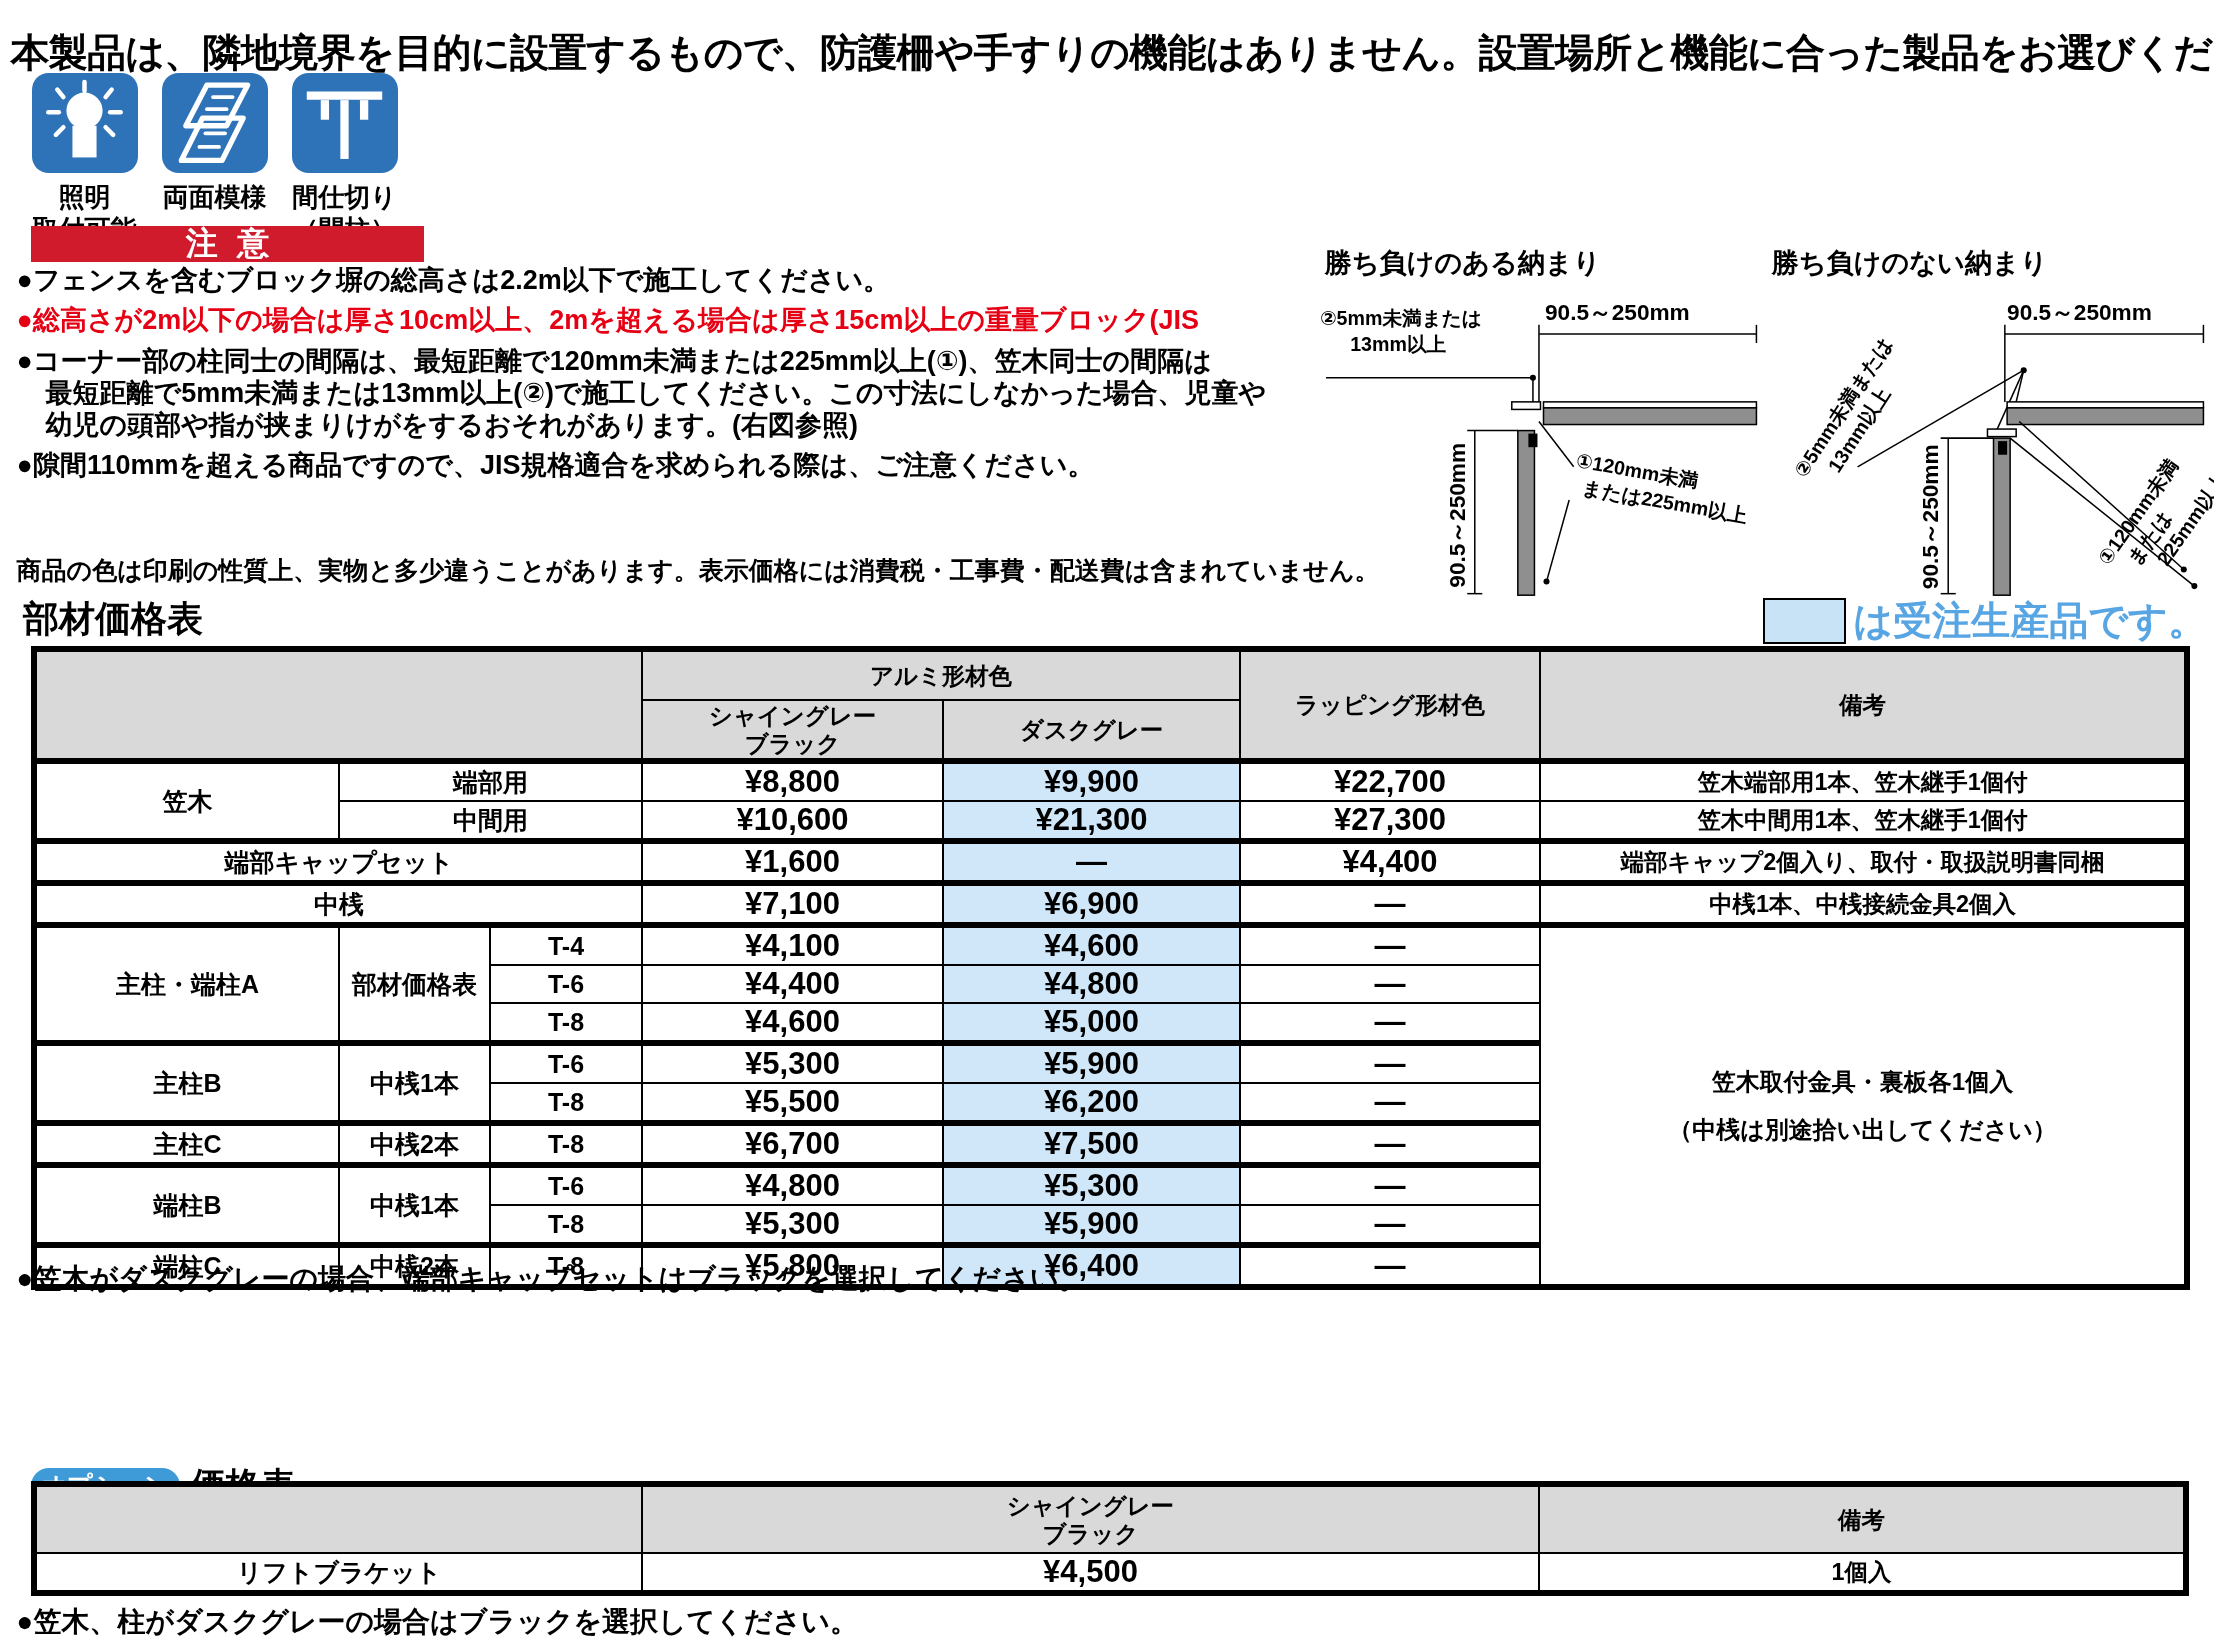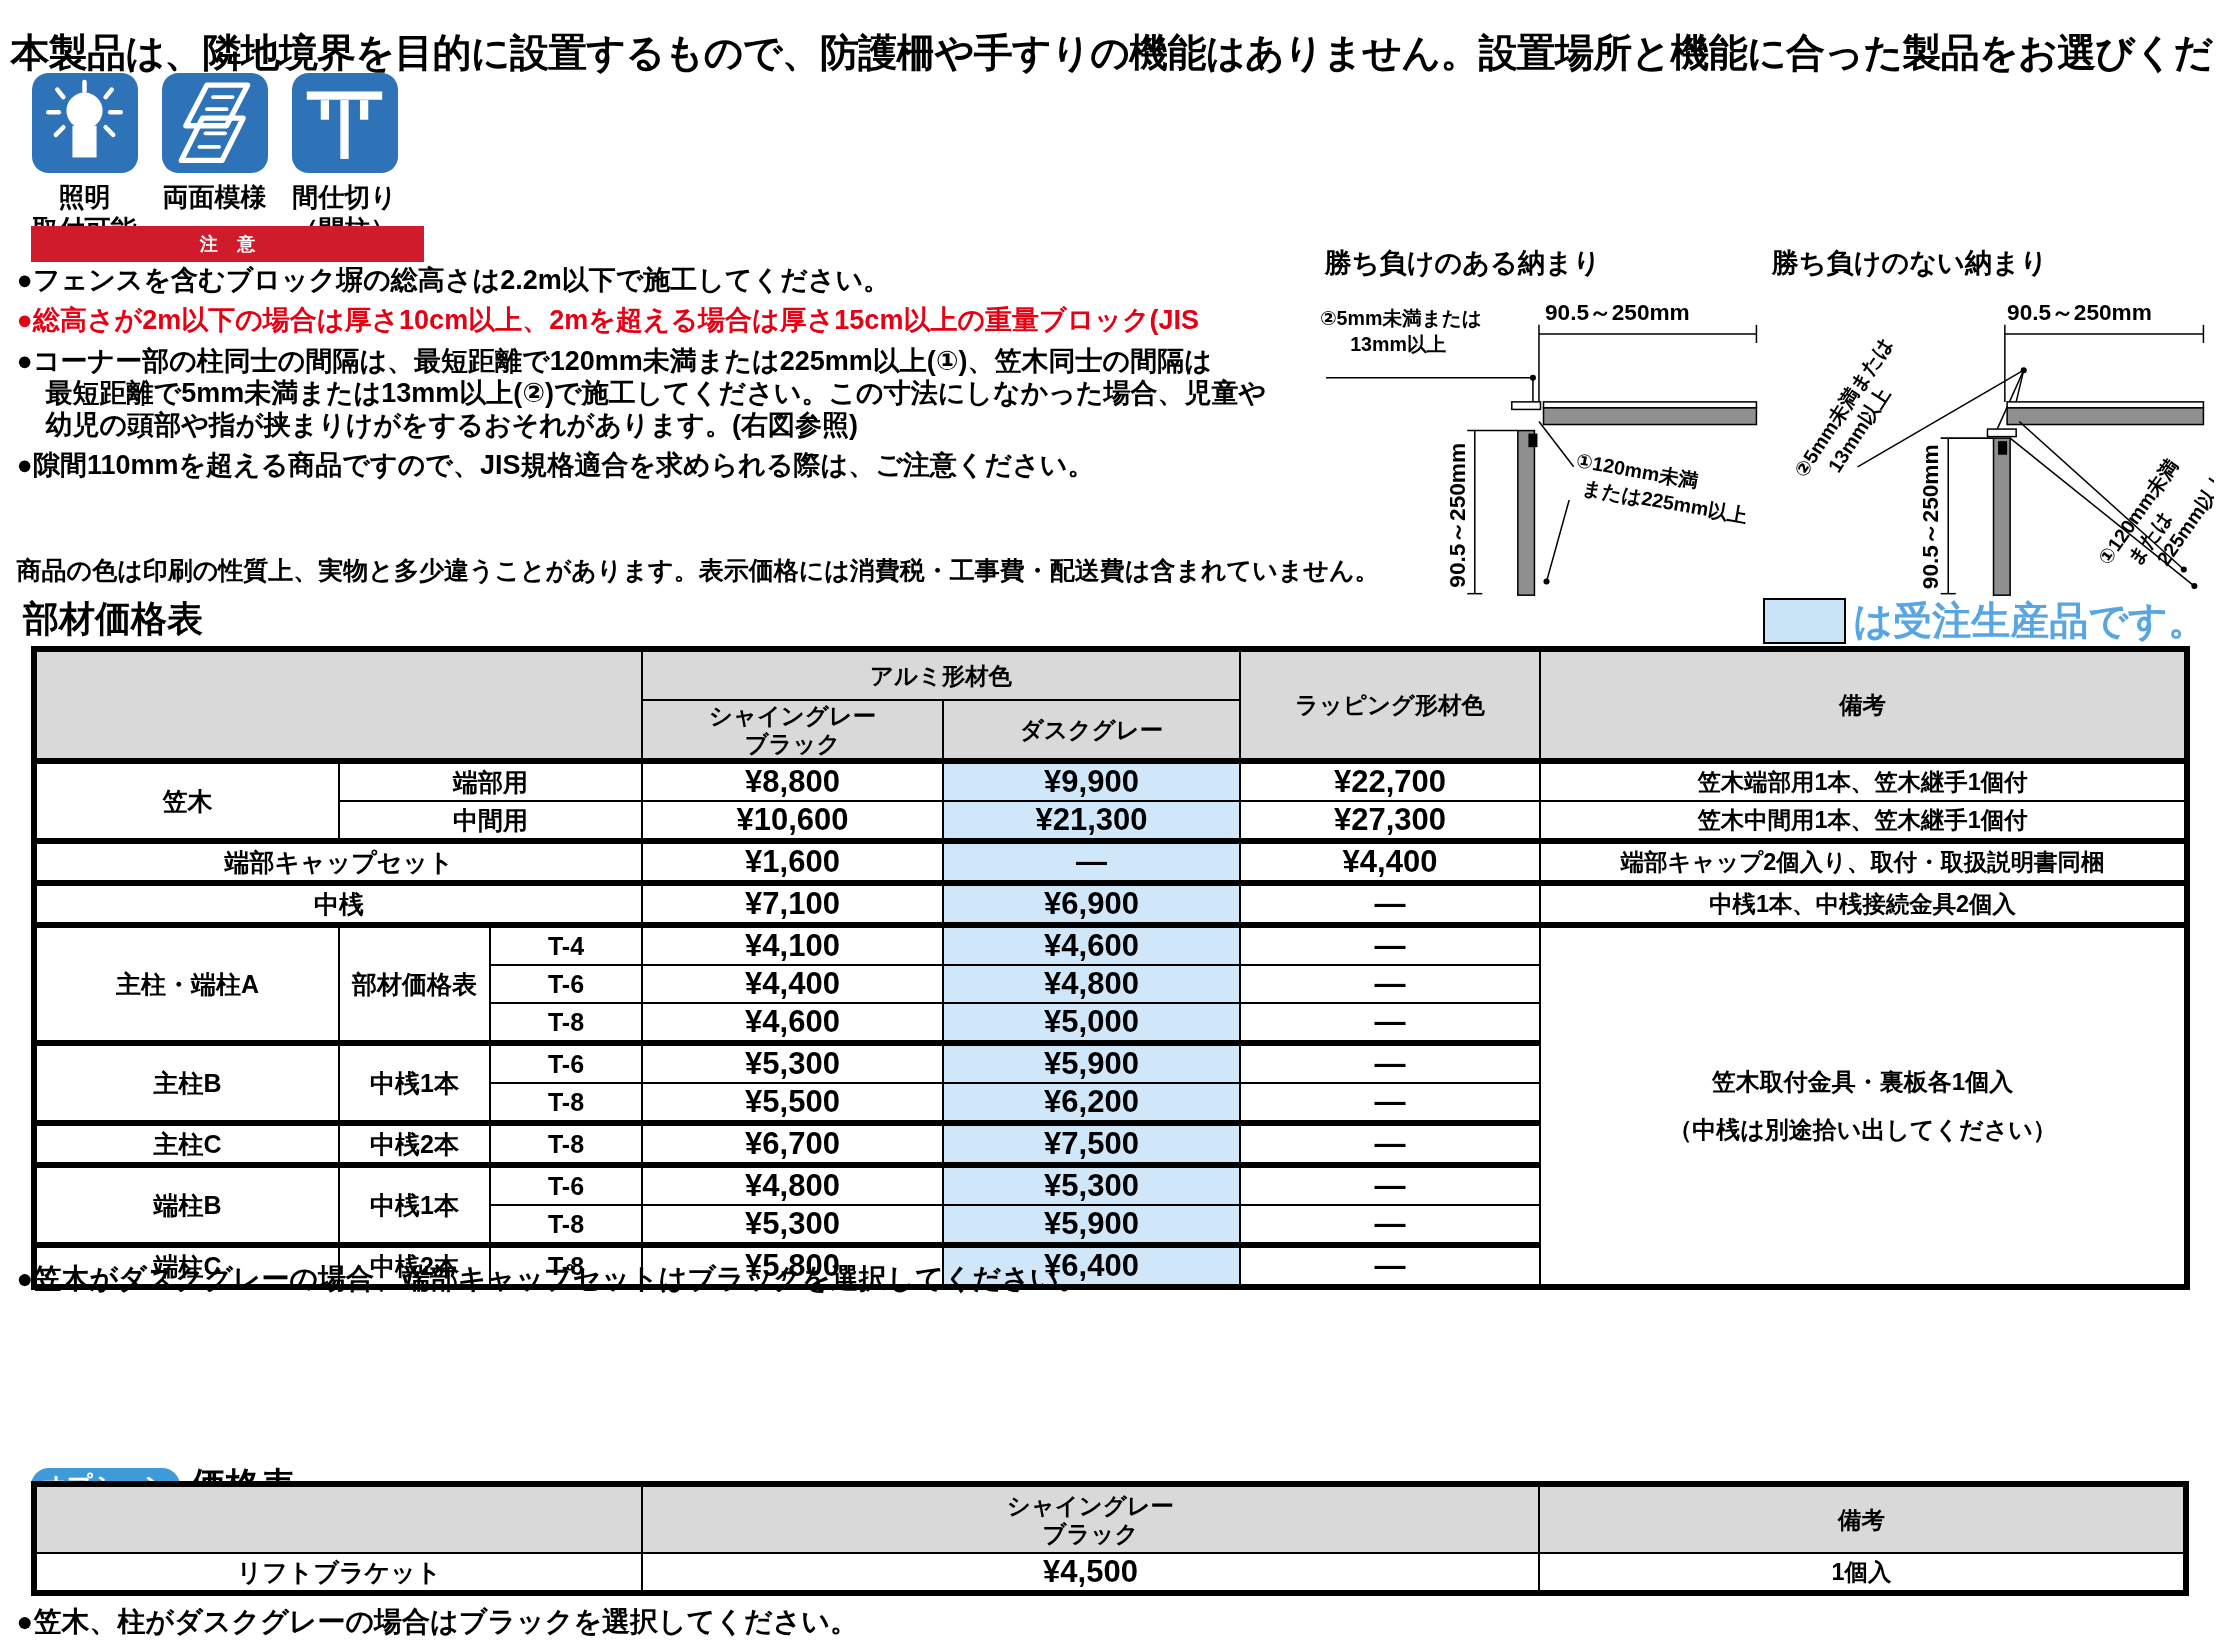--- a/index.html
+++ b/index.html
@@ -12,21 +12,21 @@
 
   
   .icons{position:absolute;left:27px;top:73px;display:flex;gap:15px;}
   .icon-card{width:115px;text-align:center;}
   .icon-box{width:106px;height:100px;margin:0 auto;background:#2e73b8;border-radius:16.6px;
     display:flex;align-items:center;justify-content:center;}
   .icon-label{margin-top:7.6px;font-size:26px;line-height:1.25;font-weight:600;white-space:pre-line;}
 
   
   .caution-banner{position:absolute;left:31px;top:226px;width:393px;height:36px;background:#cf1b2b;
-    color:#fff;font-size:18px;font-weight:bold;display:flex;align-items:center;justify-content:center;
+    color:#fff;font-size:32px;font-weight:bold;display:flex;align-items:center;justify-content:center;
     letter-spacing:19.6px;text-indent:19.6px;}
   .caution-list{position:absolute;left:16.6px;top:264px;width:1314px;font-size:27px;line-height:32px;font-weight:600;}
   .caution-group{margin-bottom:8.3px;}
   .cl{white-space:nowrap;}
   .cl.indent{padding-left:29px;}
   .cl.red{color:#e60014;}
 
   .disclaimer{position:absolute;left:16.6px;top:554px;font-size:25px;font-weight:600;white-space:nowrap;}
 
   

